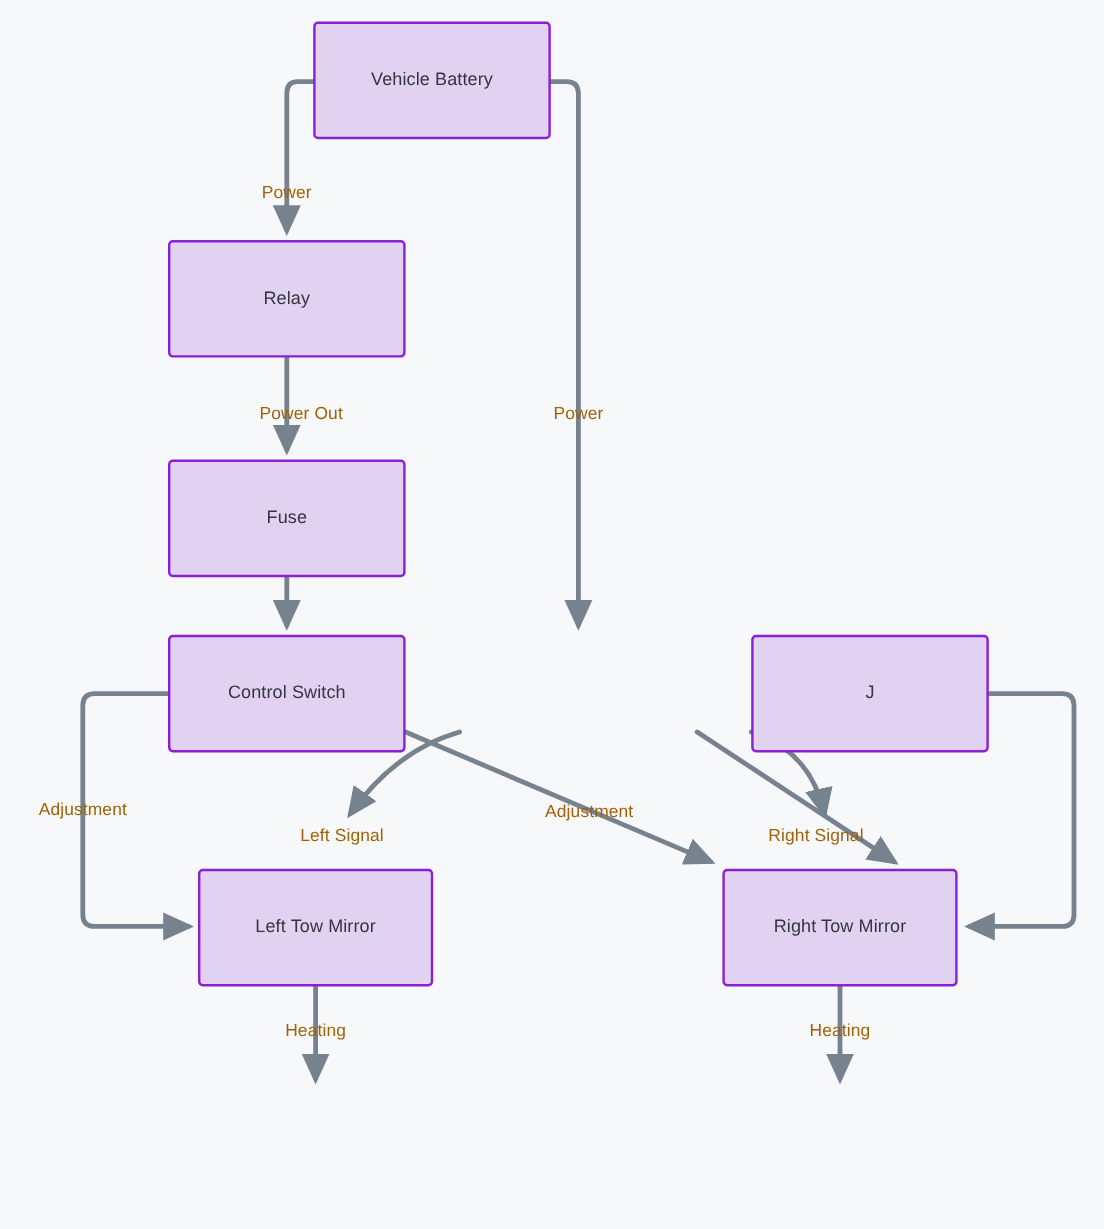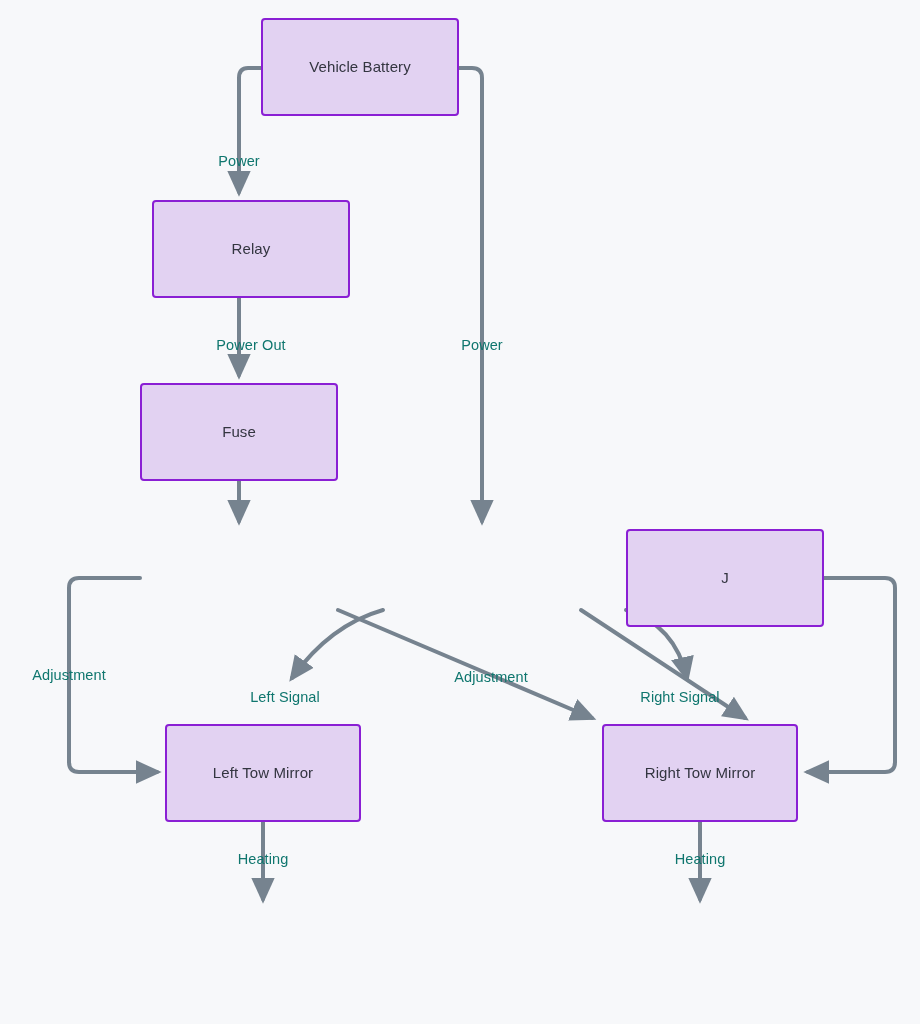--- a/index.html
+++ b/index.html
@@ -39,21 +39,21 @@
     justify-content: center;
     color: #333540;
     font-size: 15px;
     font-weight: 400;
     letter-spacing: 0.1px;
     text-align: center;
     line-height: 1.2;
   }
   .edge-label {
     position: absolute;
-    color: #0f766e;
+    color: #a16207;
     font-size: 14.5px;
     font-family: "Liberation Sans", "DejaVu Sans", sans-serif;
     white-space: nowrap;
     transform: translate(-50%, -50%);
     background: transparent;
     letter-spacing: 0.1px;
   }
   .edge-path {
     fill: none;
     stroke: #76838f;
@@ -99,28 +99,31 @@
 
     <path class="edge-path" marker-end="url(#arrow)" d="M 263 822 L 263 899"></path>
 
     <path class="edge-path" marker-end="url(#arrow)" d="M 700 822 L 700 899"></path>
   </svg>
 
   <div class="node" style="left:261px; top:18px; width:198px; height:98px;">
     <span>Vehicle Battery</span>
   </div>
 
-  <div class="node" style="left:140px; top:200px; width:198px; height:98px;margin-left:12px;">
+  <div class="node" style="left:140px; top:200px; width:198px; height:98px;">
     <span>Relay</span>
   </div>
 
   <div class="node" style="left:140px; top:383px; width:198px; height:98px;justify-content:center;">
     <span>Fuse</span>
   </div>
 
+  <div class="node" style="left:140px; top:529px; width:198px; height:98px;">
+    <span>Control Switch</span>
+  </div>
 
 
   <div class="node" style="left:626px; top:529px; width:198px; height:98px;">
     <span>J</span>
   </div>
 
   <div class="node" style="left:165px; top:724px; width:196px; height:98px;">
     <span>Left Tow Mirror</span>
   </div>
 

